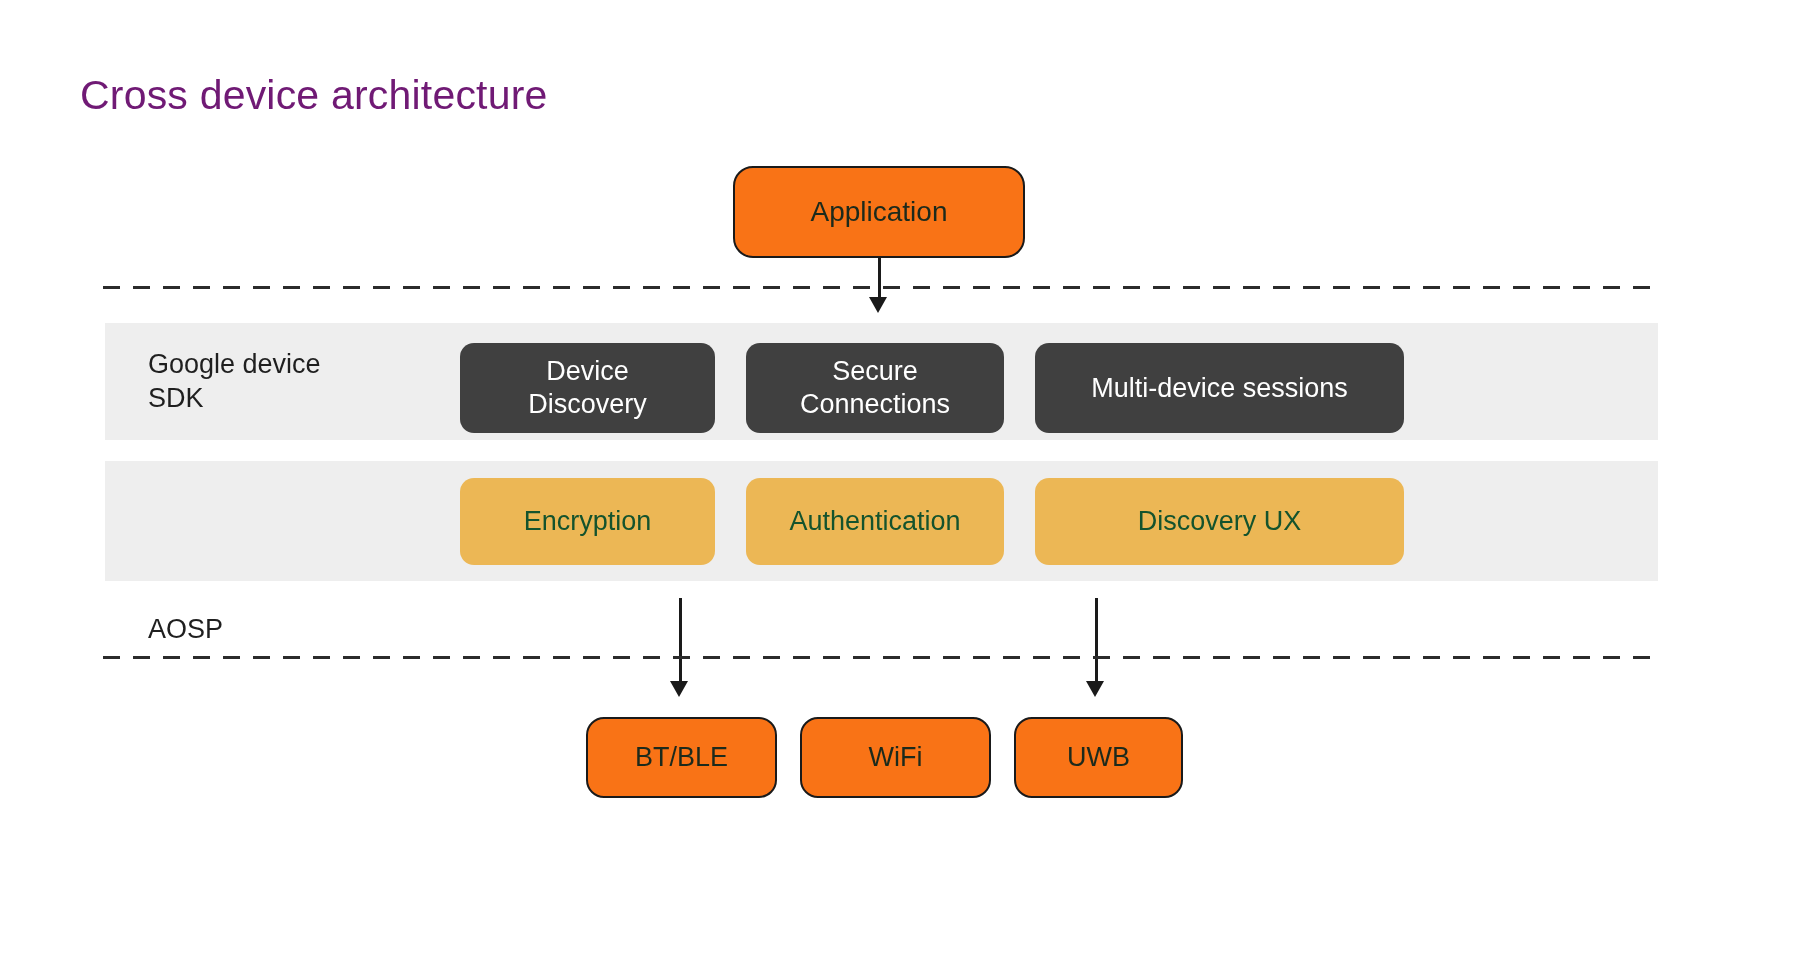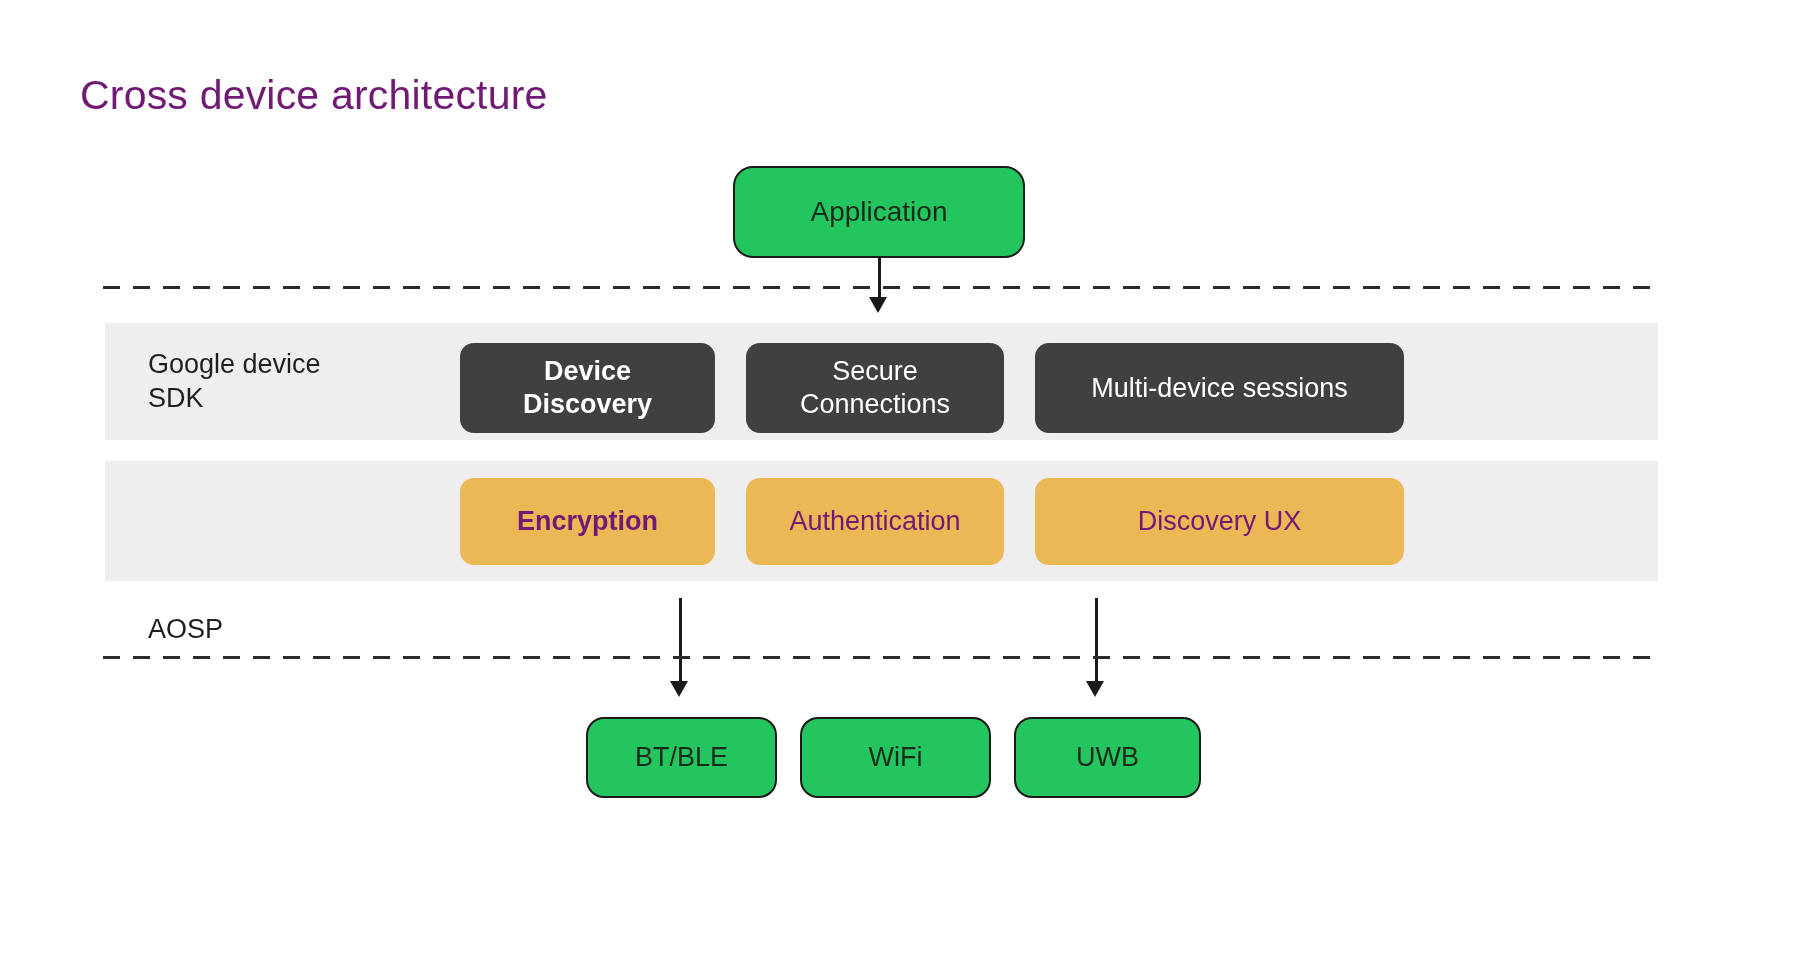--- a/index.html
+++ b/index.html
@@ -43,52 +43,52 @@
     display: flex;
     align-items: center;
     justify-content: center;
     text-align: center;
     white-space: pre-line;
     box-sizing: border-box;
     font-weight: 500;
     line-height: 1.22;
   }
   .green-box {
-    background: #22c55e;
+    background: #f97316;
     border: 2.5px solid #1a1a1a;
     color: #1c2a1c;
     font-size: 28px;
     border-radius: 20px;
   }
   .app-box { left: 733px; top: 166px; width: 292px; height: 92px; }
   .dark-box {
     background: #404040;
     color: #ffffff;
     font-size: 27px;
     border-radius: 14px;
     top: 343px; height: 90px;
   }
   .yellow-box {
     background: #ECB755;
-    color: #701a75;
+    color: #14532d;
     font-size: 27px;
     border-radius: 14px;
     top: 478px; height: 87px;
   }
-  .col1 { left: 460px; width: 255px; font-weight: bold; }
+  .col1 { left: 460px; width: 255px; }
   .col2 { left: 746px; width: 258px; }
   .col3 { left: 1035px; width: 369px; }
   .transport-box {
     top: 717px; height: 81px;
     border-radius: 18px;
     font-size: 27px;
   }
   .t1 { left: 586px; width: 191px; }
   .t2 { left: 800px; width: 191px; }
-  .t3 { left: 1014px; width: 187px; }
+  .t3 { left: 1014px; width: 169px; }
   .dashed-line {
     position: absolute;
     height: 3px;
     background: repeating-linear-gradient(90deg, #2b2b2b 0 17px, transparent 17px 30px);
   }
   .dash-top { left: 103px; top: 286px; width: 1552px; }
   .dash-bottom { left: 103px; top: 656px; width: 1560px; }
   .arrow-line {
     position: absolute;
     width: 3px;

